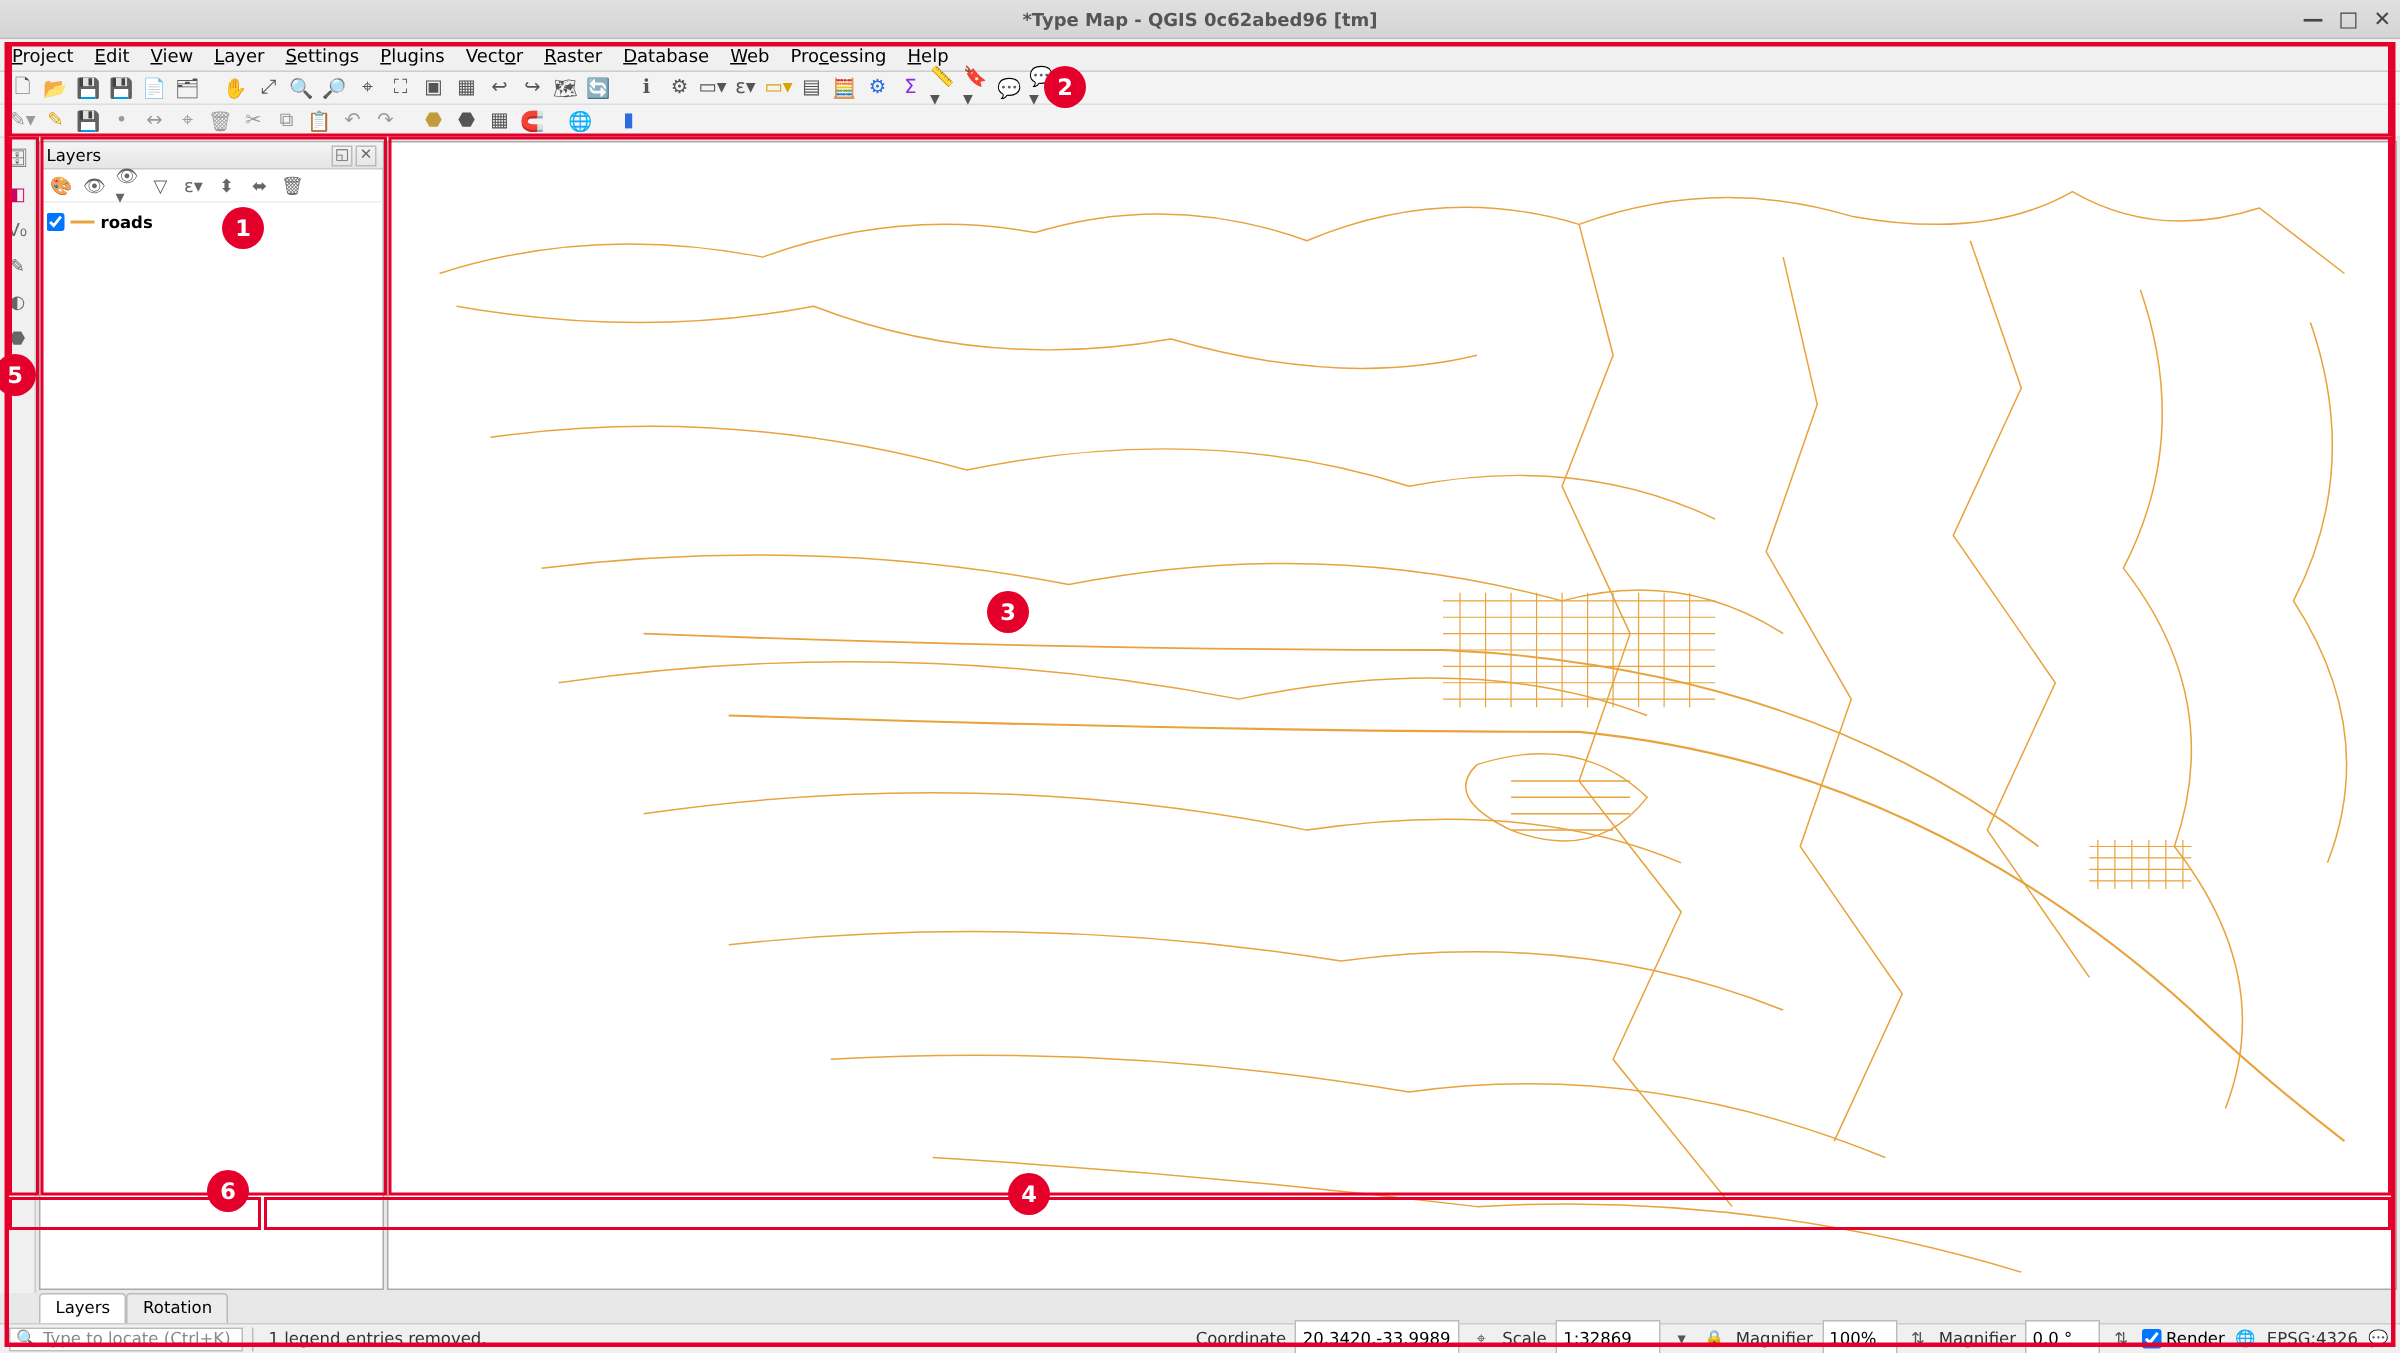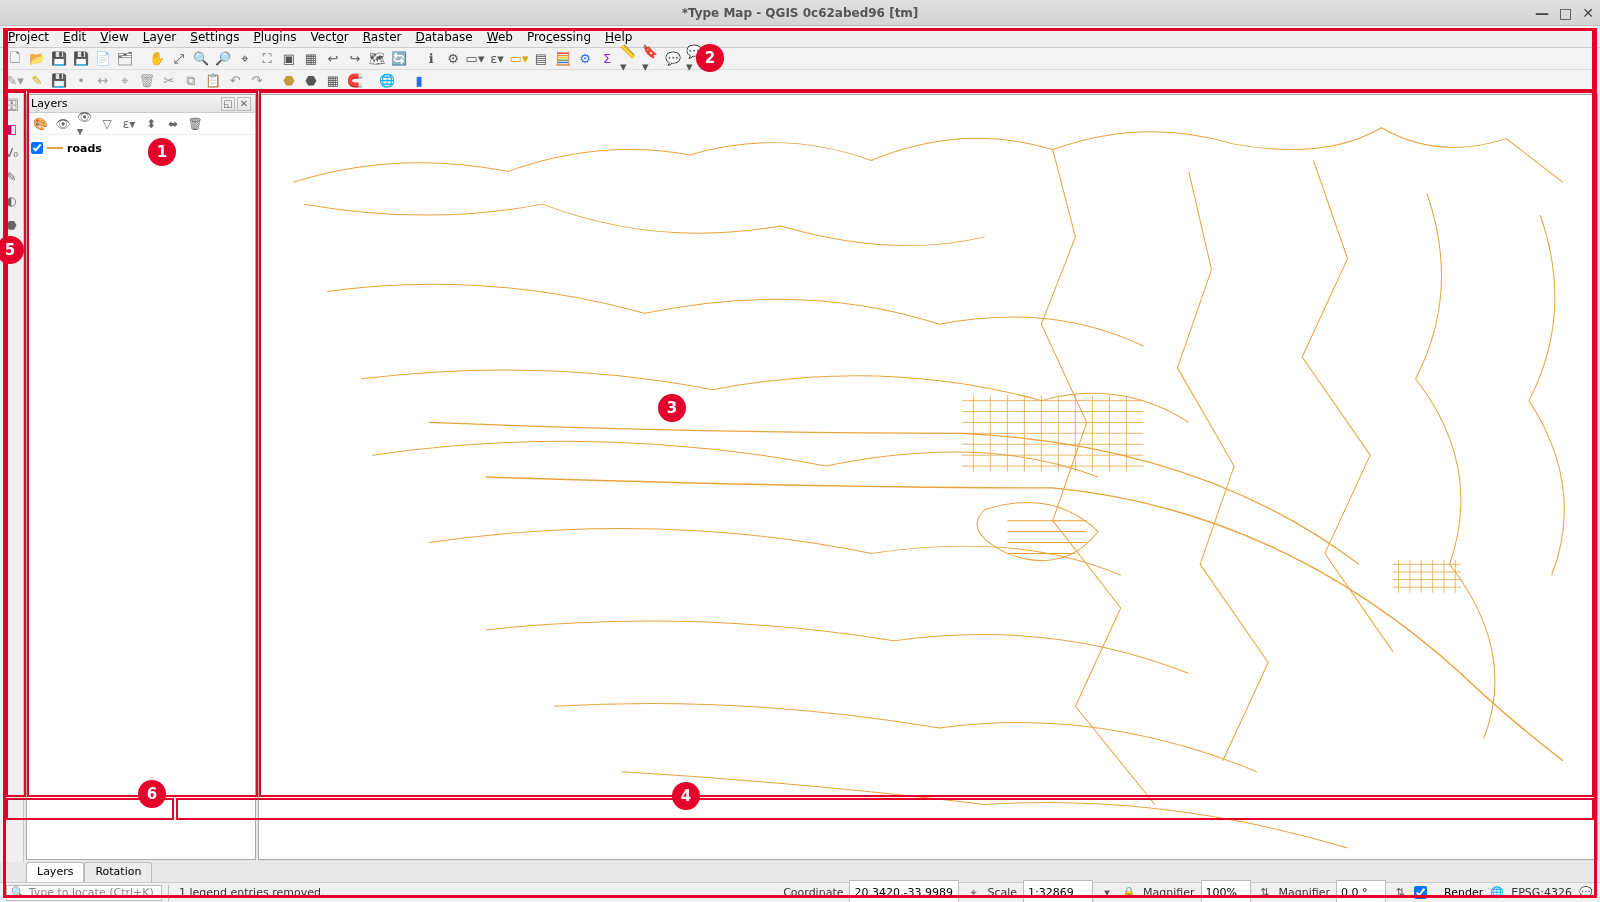--- a/index.html
+++ b/index.html
@@ -168,21 +168,21 @@
   .status-text { flex:0 0 auto; margin-left:4px; color:#333; }
   .flex1 { flex:1; }
   .stlbl { color:#333; }
   .stinput {
     border:1px solid #bbb; background:#fff;
     height:16px; padding:12px 4px;
     display:flex; align-items:center;
     font-size:11px;
   }
   .sticon { width:16px;height:16px;display:flex;align-items:center;justify-content:center;color:#555; }
-  .render-chk { display:flex; align-items:flex-end; gap:17px; }
+  .render-chk { display:flex; align-items:flex-end; gap:3px; }
 
   
   .annot {
     position:absolute;
     z-index:500;
     border:2px solid #e4002b;
     pointer-events:none;
   }
   .circle-num {
     position:absolute;

